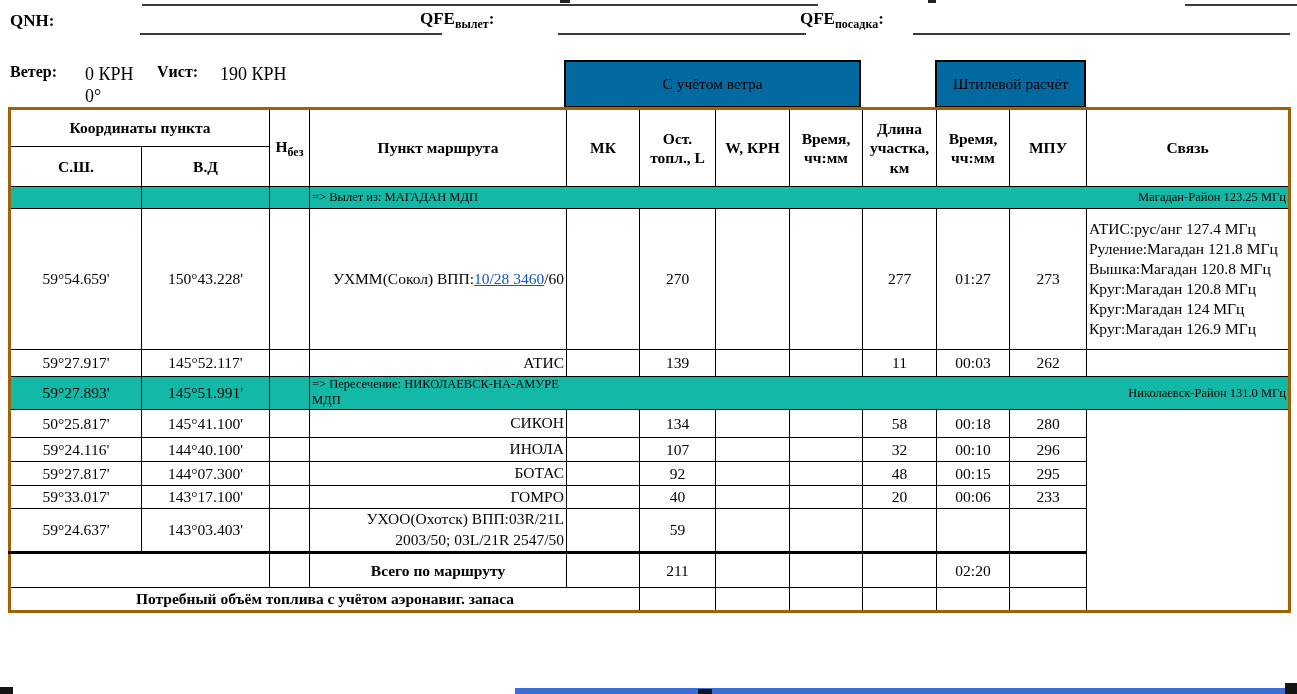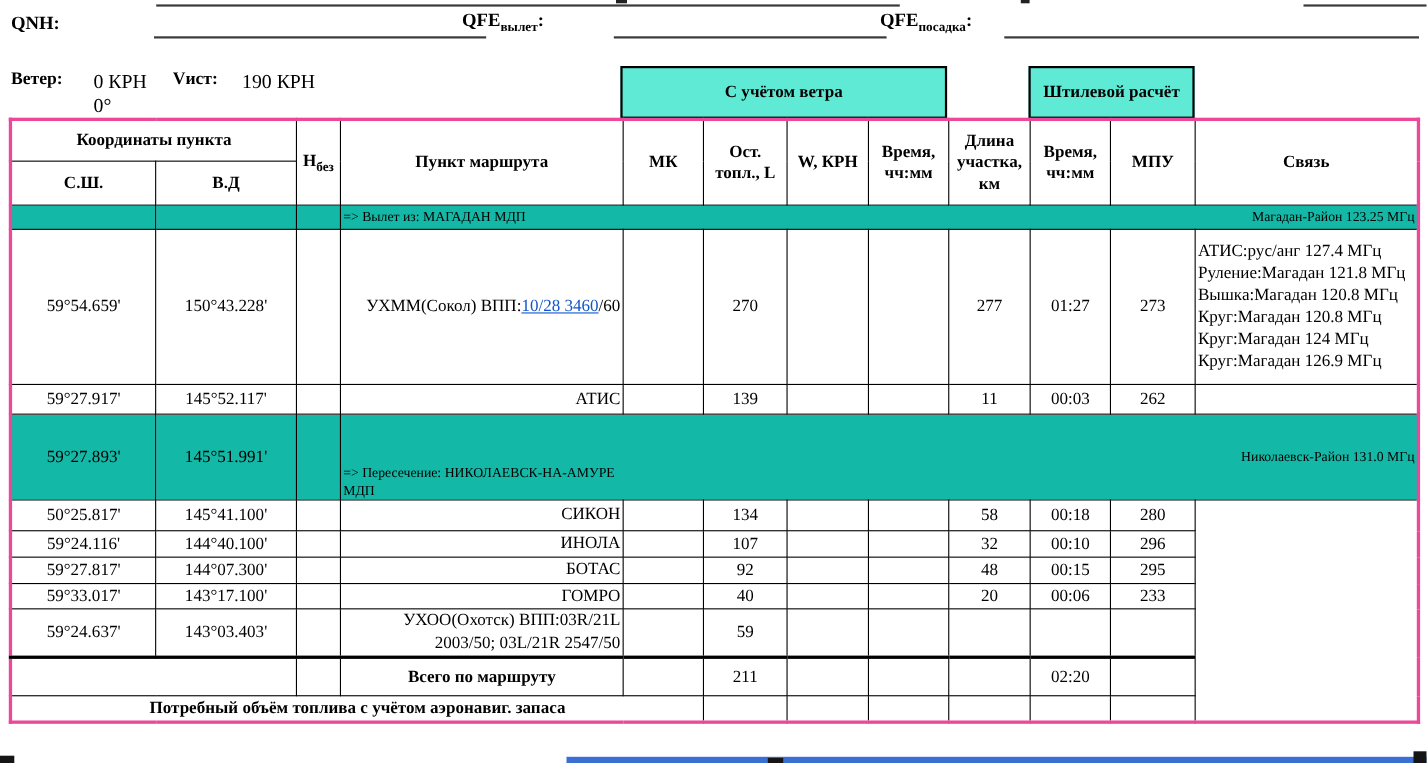--- a/index.html
+++ b/index.html
@@ -10,25 +10,25 @@
   }
   .abs{position:absolute;}
   .lbl{font-weight:bold;font-size:17px;white-space:nowrap;}
   .sub{font-size:12px;font-weight:bold;vertical-align:-4px;}
   .rule{border-top:2px solid #3a3a3a;height:0;}
   .frag{background:#222;height:3px;}
   .windlbl{font-weight:bold;font-size:16px;white-space:nowrap;}
   .windval{font-size:18px;white-space:nowrap;}
   .gbox{
     border:2px solid #000;display:flex;align-items:center;justify-content:center;
-    font-weight:bold;font-size:15.5px;background:#5eead4;box-sizing:border-box;
+    font-weight:normal;font-size:15.5px;background:#0369a1;box-sizing:border-box;
   }
   table.route{
     border-collapse:collapse;table-layout:fixed;width:1280px;
-    border:3px solid #ec4899;
+    border:3px solid #a16207;
   }
   table.route td{
     border:1.5px solid #000;overflow:hidden;padding:0 2px;
     font-size:15.5px;vertical-align:middle;box-sizing:border-box;
   }
   td.hdr{font-weight:bold;font-size:15px;text-align:center;line-height:1.25;padding:1px 1px;}
   td.ctr{text-align:center;}
   td.pt{text-align:right;padding-left:4px;font-size:15px;line-height:1.35;}
   td.coord{text-align:center;font-size:15px;}
   tr.shade td{background:#14b8a6;}
@@ -170,21 +170,21 @@
     <td class="ctr">262</td>
     <td></td>
   </tr>
 
   <tr class="shade" style="height:33px">
     <td class="coord-sm">59°27.893'</td>
     <td class="coord-sm">145°51.991'</td>
     <td></td>
     <td class="notecell" colspan="9">
       <div class="noteflex">
-        <span class="notetext" style="width:250px;margin-top:46px;">=&gt; Пересечение: НИКОЛАЕВСК-НА-АМУРЕ МДП</span>
+        <span class="notetext" style="width:250px;">=&gt; Пересечение: НИКОЛАЕВСК-НА-АМУРЕ МДП</span>
         <span class="notefreq">Николаевск-Район 131.0 МГц</span>
       </div>
     </td>
   </tr>
 
   <tr style="height:28px">
     <td class="coord">50°25.817'</td>
     <td class="coord">145°41.100'</td>
     <td></td>
     <td class="pt">СИКОН</td>

